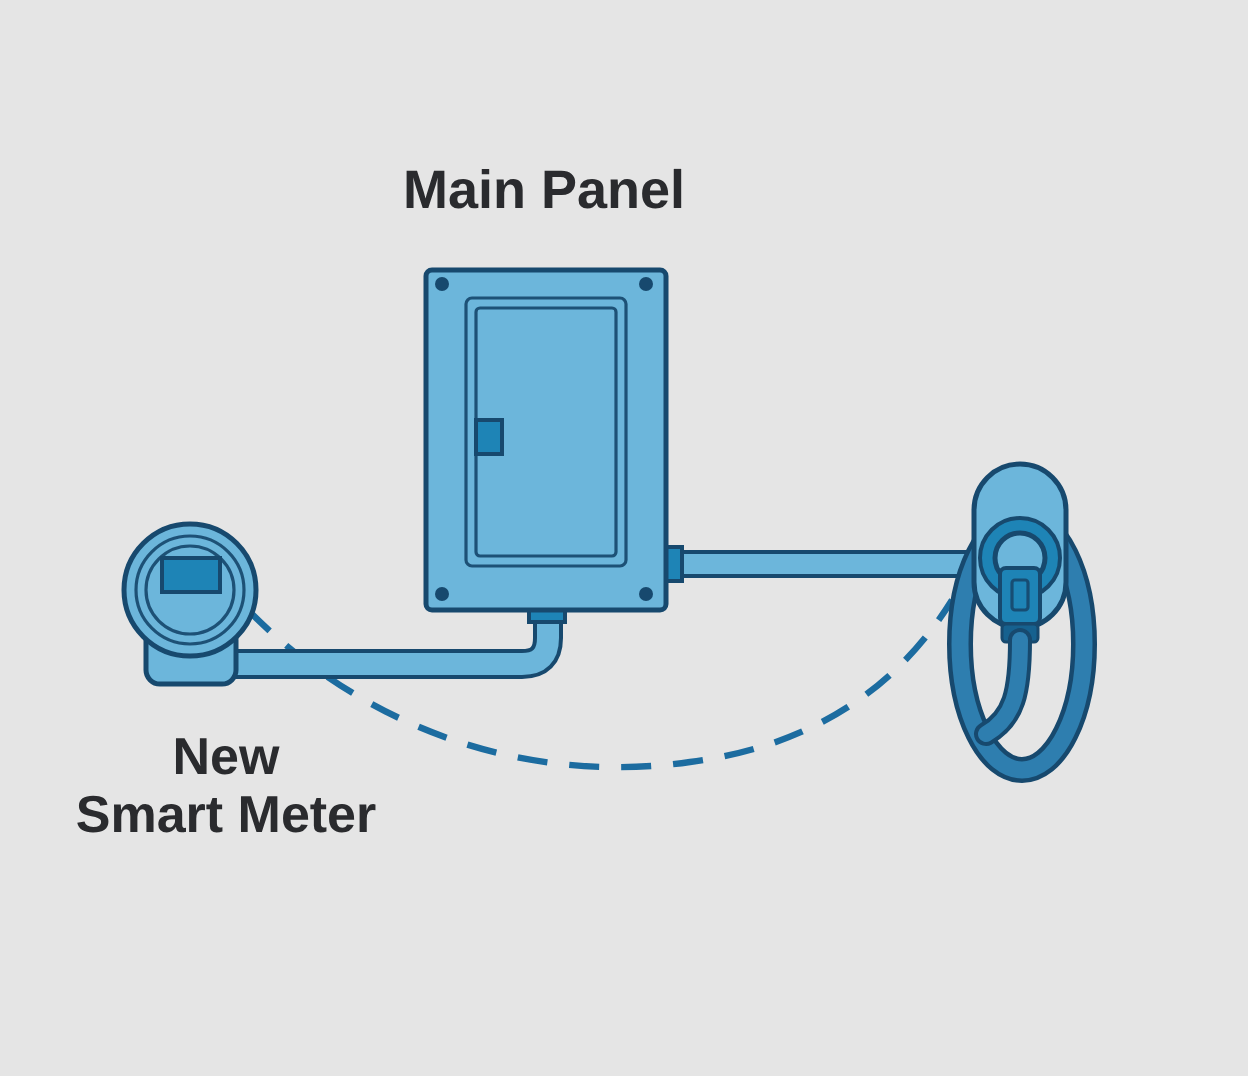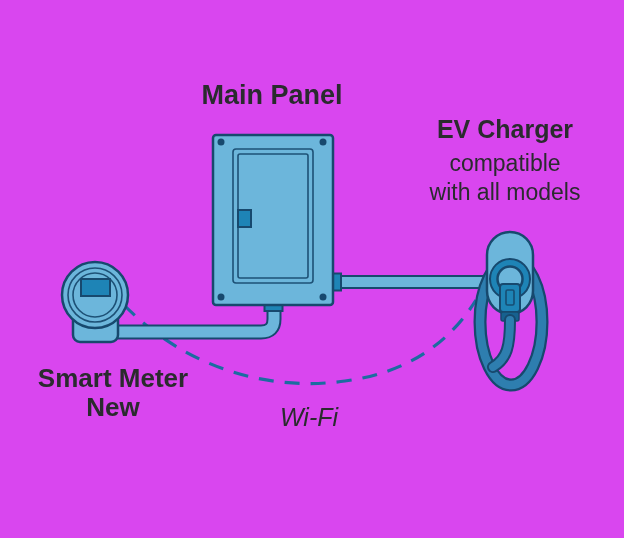--- a/index.html
+++ b/index.html
@@ -1,17 +1,17 @@
 <!DOCTYPE html>
 <html style="--fill: #6CB6DB; --outline: #17496E; --accent: #1E84B6; --cable: #2E7EAF; --dash: #1C6CA0; --text: #2A2B2E;"><head>
 <meta charset="utf-8">
 <style>
   html,body{margin:0;padding:0;background:#fff;}
   .stage{
-    position:relative;width:624px;height:538px;background:#d946ef;overflow:hidden;
+    position:relative;width:624px;height:538px;background:#e5e5e5;overflow:hidden;
     font-family:"Liberation Sans","DejaVu Sans",sans-serif;
   }
   .stage svg{position:absolute;left:0;top:0;}
   .label{position:absolute;color:var(--text);text-align:center;}
   .lbl-main{left:152px;top:80px;width:240px;font-size:27px;font-weight:700;}
   .lbl-ev{left:393px;top:115px;width:224px;}
   .ev-title{font-size:25px;font-weight:700;line-height:28px;}
   .ev-sub{font-size:23px;font-weight:400;line-height:29px;}
   .ev-sub.first{margin-top:6px;}
   .lbl-meter{left:13px;top:364px;width:200px;font-size:26px;font-weight:700;line-height:29px;}
@@ -83,28 +83,22 @@
       <rect class="accent-shape" x="500" y="284" width="20" height="28" rx="3"></rect>
       <rect class="thin-line" x="506" y="290" width="8" height="15" rx="1.5" stroke-width="2"></rect>
       <rect class="dark-part" x="501" y="312" width="18" height="9" rx="2"></rect>
       <path class="cable-dark c" d="M510 320 C 510 346, 507 359, 493 367"></path>
       <path class="cable-mid c" d="M510 320 C 510 346, 507 359, 493 367"></path>
     </g>
   </svg>
 
   <div class="label lbl-main">Main Panel</div>
 
-  <div class="label lbl-ev">
-    <div class="ev-title">EV Charger</div>
-    <div class="ev-sub first">compatible</div>
-    <div class="ev-sub">with all models</div>
-  </div>
 
   <div class="label lbl-meter">
+    <div>New</div>
     <div>Smart Meter</div>
-    <div>New</div>
   </div>
 
   <div class="label lbl-wifi">
-    <div>Wi-Fi</div>
   </div>
 
 </div>
 
 </body></html>

